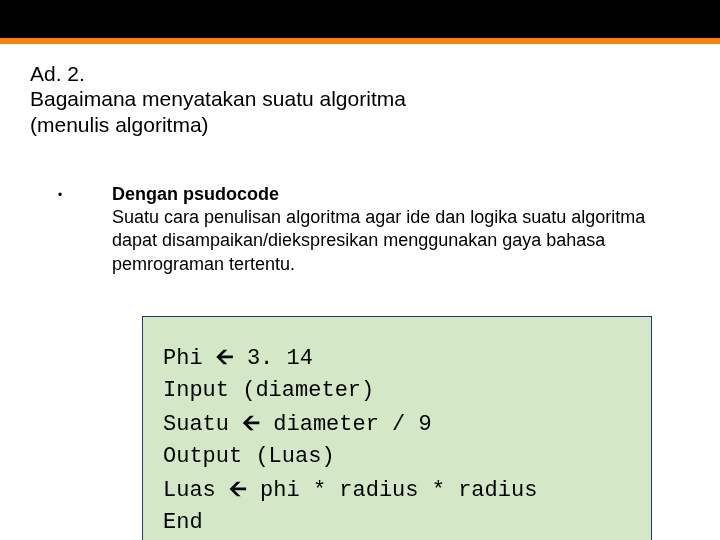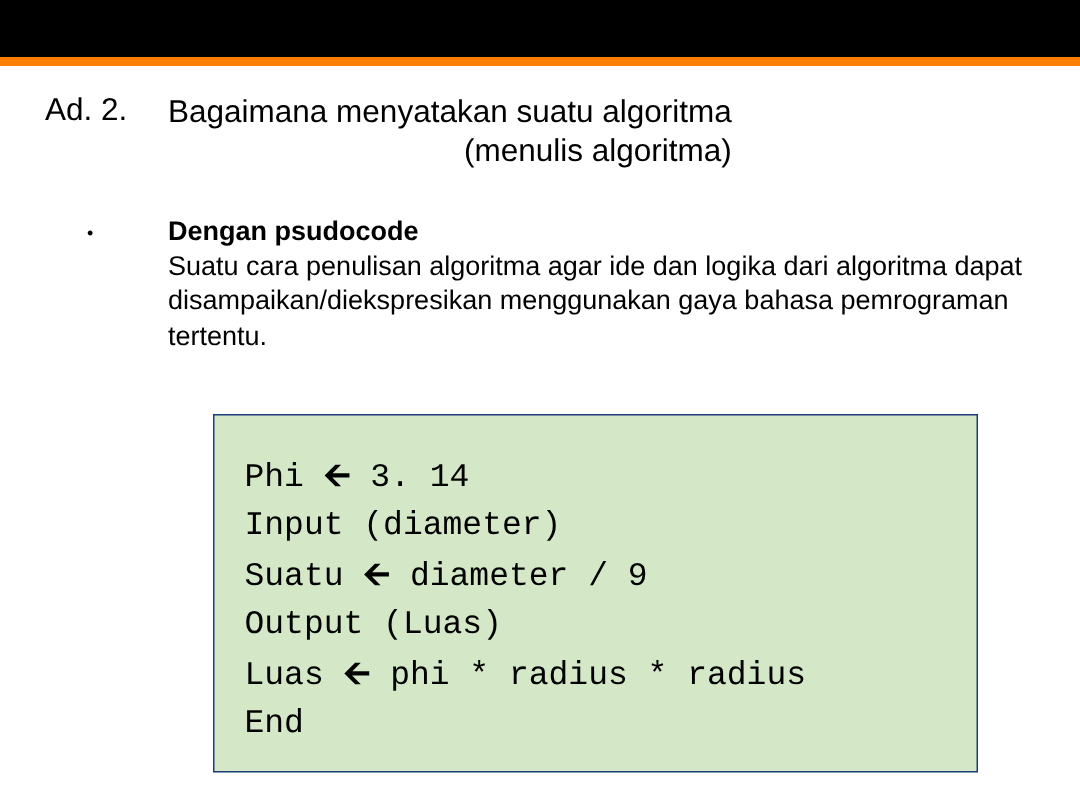--- a/index.html
+++ b/index.html
@@ -17,33 +17,33 @@
     height: 44px;
     background: #000000;
     border-bottom: 6px solid #ff7f00;
   }
   .content {
     padding: 18px 30px 0 30px;
   }
   .heading-block {
     display: flex;
     align-items: flex-start;
-    margin-bottom: 28px;
+    margin-bottom: 44px;
+    flex-direction: column;
   }
   .heading-prefix {
     font-size: 21px;
     font-weight: 400;
     width: 82px;
     flex-shrink: 0;
   }
   .heading-text {
     font-size: 21px;
     font-weight: 400;
     line-height: 1.25;
-    text-align: right;
   }
   .bullet-row {
     display: flex;
     align-items: flex-start;
     margin-left: 28px;
     margin-bottom: 40px;
   }
   .bullet-dot {
     width: 54px;
     flex-shrink: 0;
@@ -90,21 +90,21 @@
     <div class="heading-text">
       <span>Bagaimana menyatakan suatu algoritma</span><br>
       <span>(menulis algoritma)</span>
     </div>
   </div>
 
   <div class="bullet-row">
     <div class="bullet-dot">•</div>
     <div class="bullet-body">
       <span class="bullet-title">Dengan psudocode</span><br>
-      <span>Suatu cara  penulisan algoritma agar ide dan logika dari algoritma dapat disampaikan/diekspresikan menggunakan gaya bahasa pemrograman tertentu.</span>
+      <span>Suatu cara  penulisan algoritma agar ide dan logika suatu algoritma dapat disampaikan/diekspresikan menggunakan gaya bahasa pemrograman tertentu.</span>
     </div>
   </div>
 
   <div class="pseudocode-box">
     <div class="pseudocode-line"><span>Phi </span><span class="arrow">🡨</span><span> 3. 14</span></div>
     <div class="pseudocode-line">Input (diameter)</div>
     <div class="pseudocode-line"><span>Suatu </span><span class="arrow">🡨</span><span> diameter / 9</span></div>
     <div class="pseudocode-line">Output (Luas)</div>
     <div class="pseudocode-line"><span>Luas </span><span class="arrow">🡨</span><span> phi * radius * radius</span></div>
     <div class="pseudocode-line">End</div>

